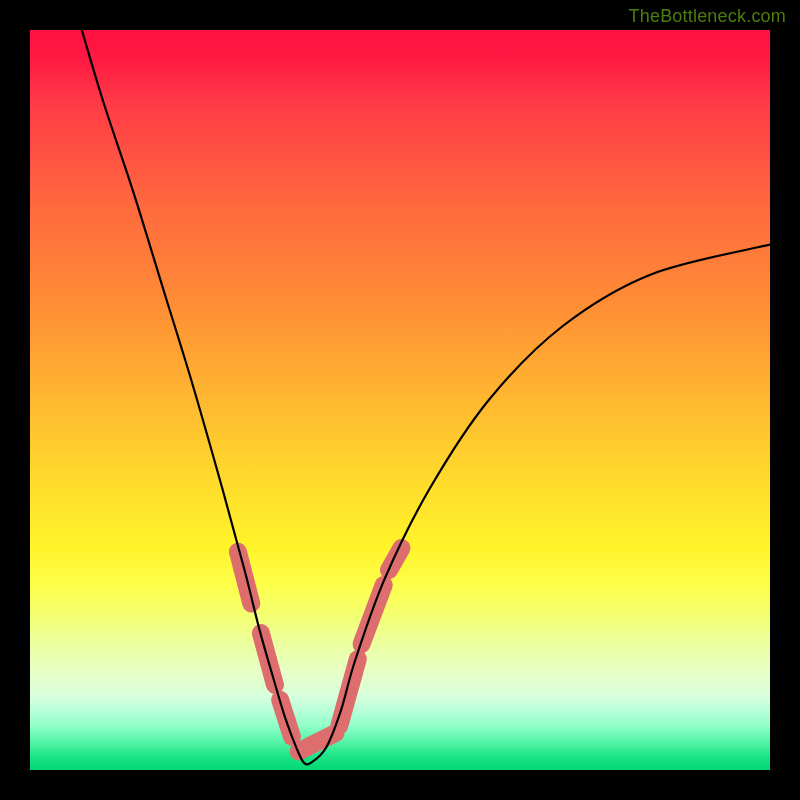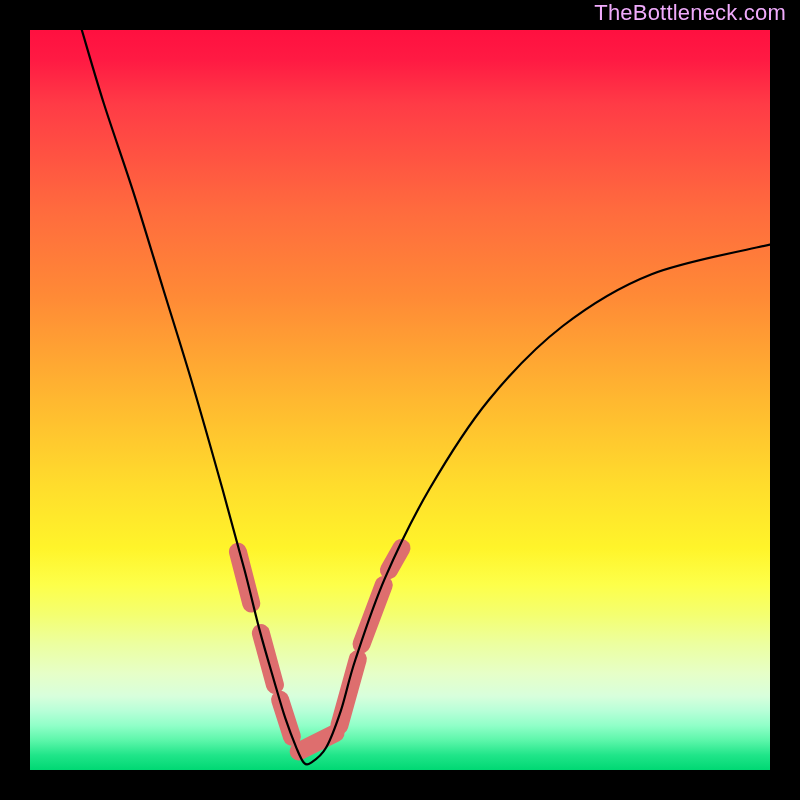--- a/index.html
+++ b/index.html
@@ -11,24 +11,24 @@
     font-family: Arial, Helvetica, sans-serif;
   }
   .frame {
     width: 800px;
     height: 800px;
     background: #000;
     position: relative;
   }
   .watermark {
     position: absolute;
-    top: 0;
+    top: 6px;
     right: 14px;
-    color: #f0abfc;
-    font-size: 22px;
+    color: #4d7c0f;
+    font-size: 18px;
     font-weight: 500;
     letter-spacing: 0.2px;
     z-index: 10;
   }
   .plot-area {
     position: absolute;
     left: 30px;
     top: 30px;
     width: 740px;
     height: 740px;

